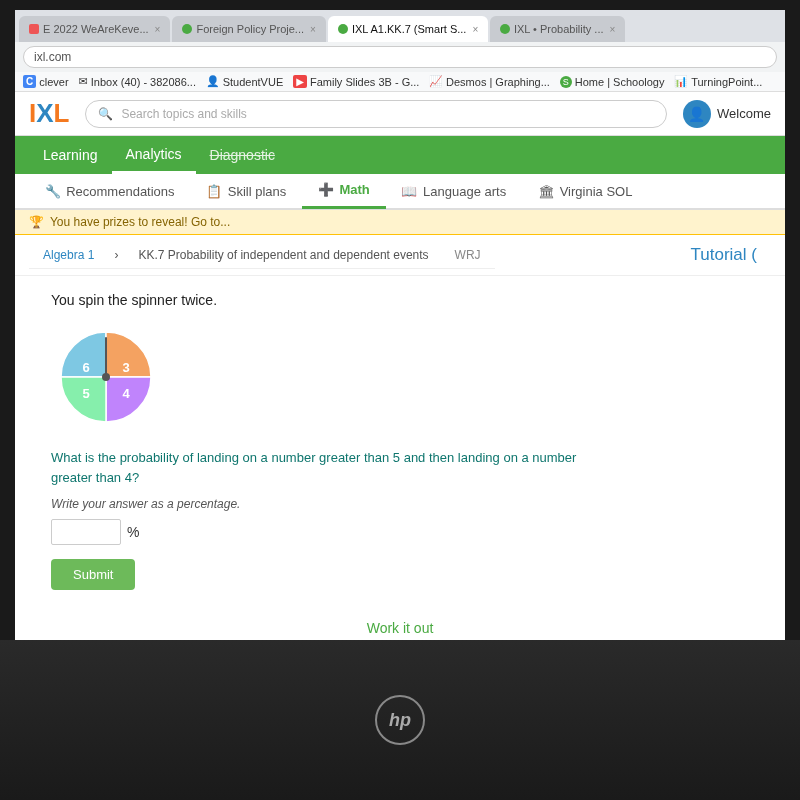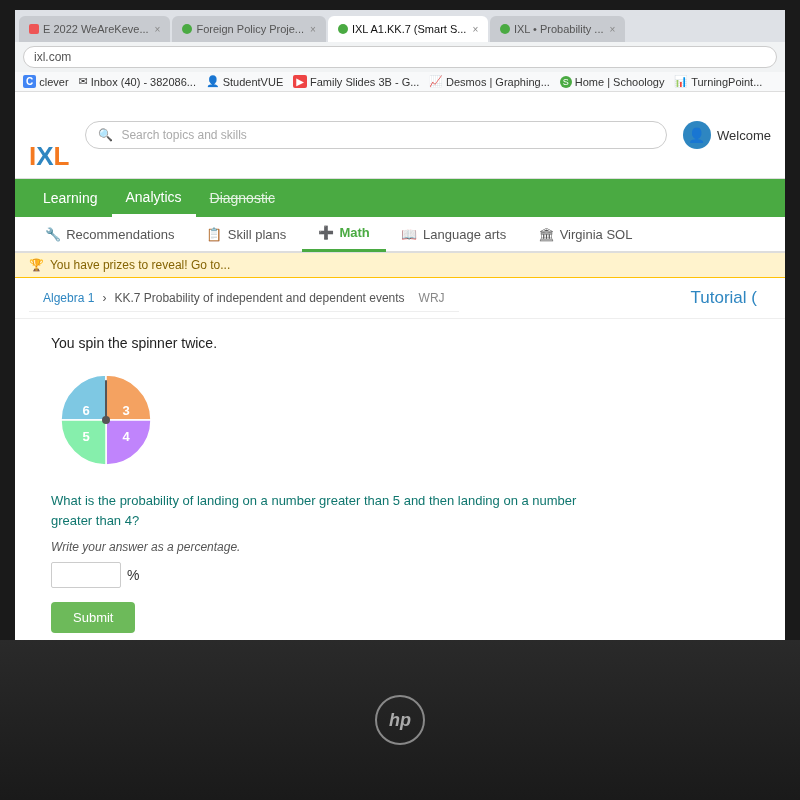--- a/index.html
+++ b/index.html
@@ -274,21 +274,21 @@
     }
 
     
     .breadcrumb {
       padding: 6px 14px;
       font-size: 12px;
       color: #555;
       border-bottom: 1px solid #eee;
       display: flex;
       align-items: center;
-      gap: 8px;
+      gap: 20px;
     }
 
     .breadcrumb a {
       color: #2e86c1;
       text-decoration: none;
     }
 
     
     .tutorial-link {
       float: right;
@@ -454,21 +454,21 @@
         <div class="bookmark-item">
           <span>📊</span>
           <span>TurningPoint...</span>
         </div>
       </div>
 
       <div class="ixl-site">
 
         <div class="ixl-topbar">
           <div class="ixl-logo">
-            <span style="font-size:26px;font-weight:900;color:#f47920;margin-top:43px;">I<span style="color:#2e86c1;">X</span><span style="color:#f47920;">L</span></span>
+            <span style="font-size:26px;font-weight:900;color:#f47920;">I<span style="color:#2e86c1;">X</span><span style="color:#f47920;">L</span></span>
           </div>
           <div class="ixl-search">
             <span>🔍</span>
             <span style="color:#aaa;font-size:12px;">Search topics and skills</span>
           </div>
           <div class="ixl-welcome">
             <div class="user-icon-circle">👤</div>
             <span>Welcome</span>
           </div>
         </div>

